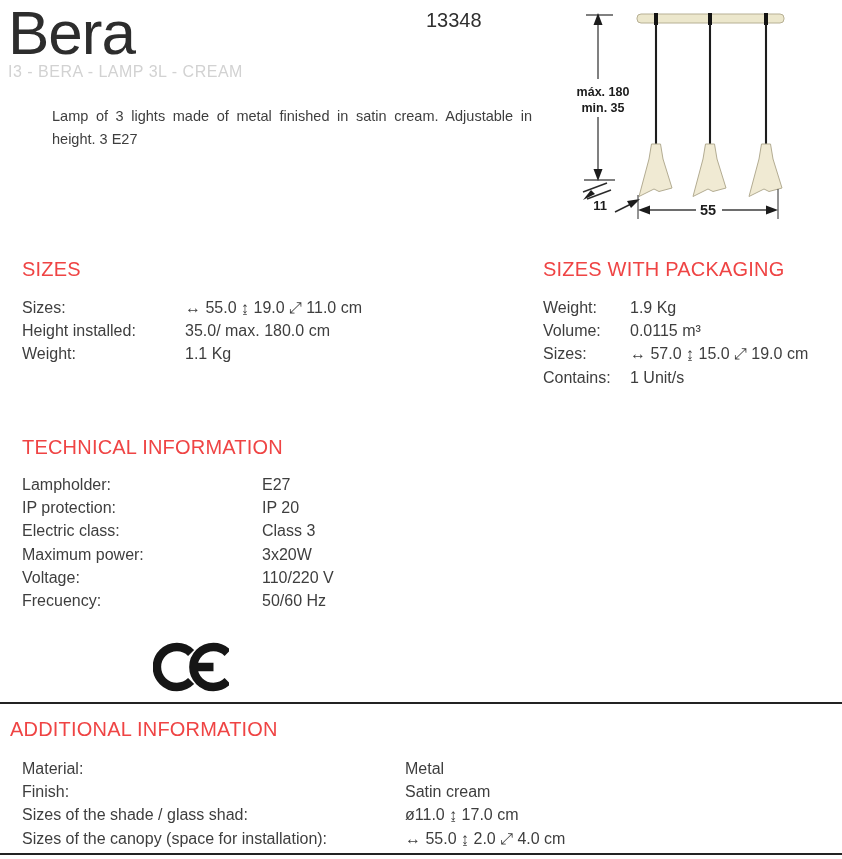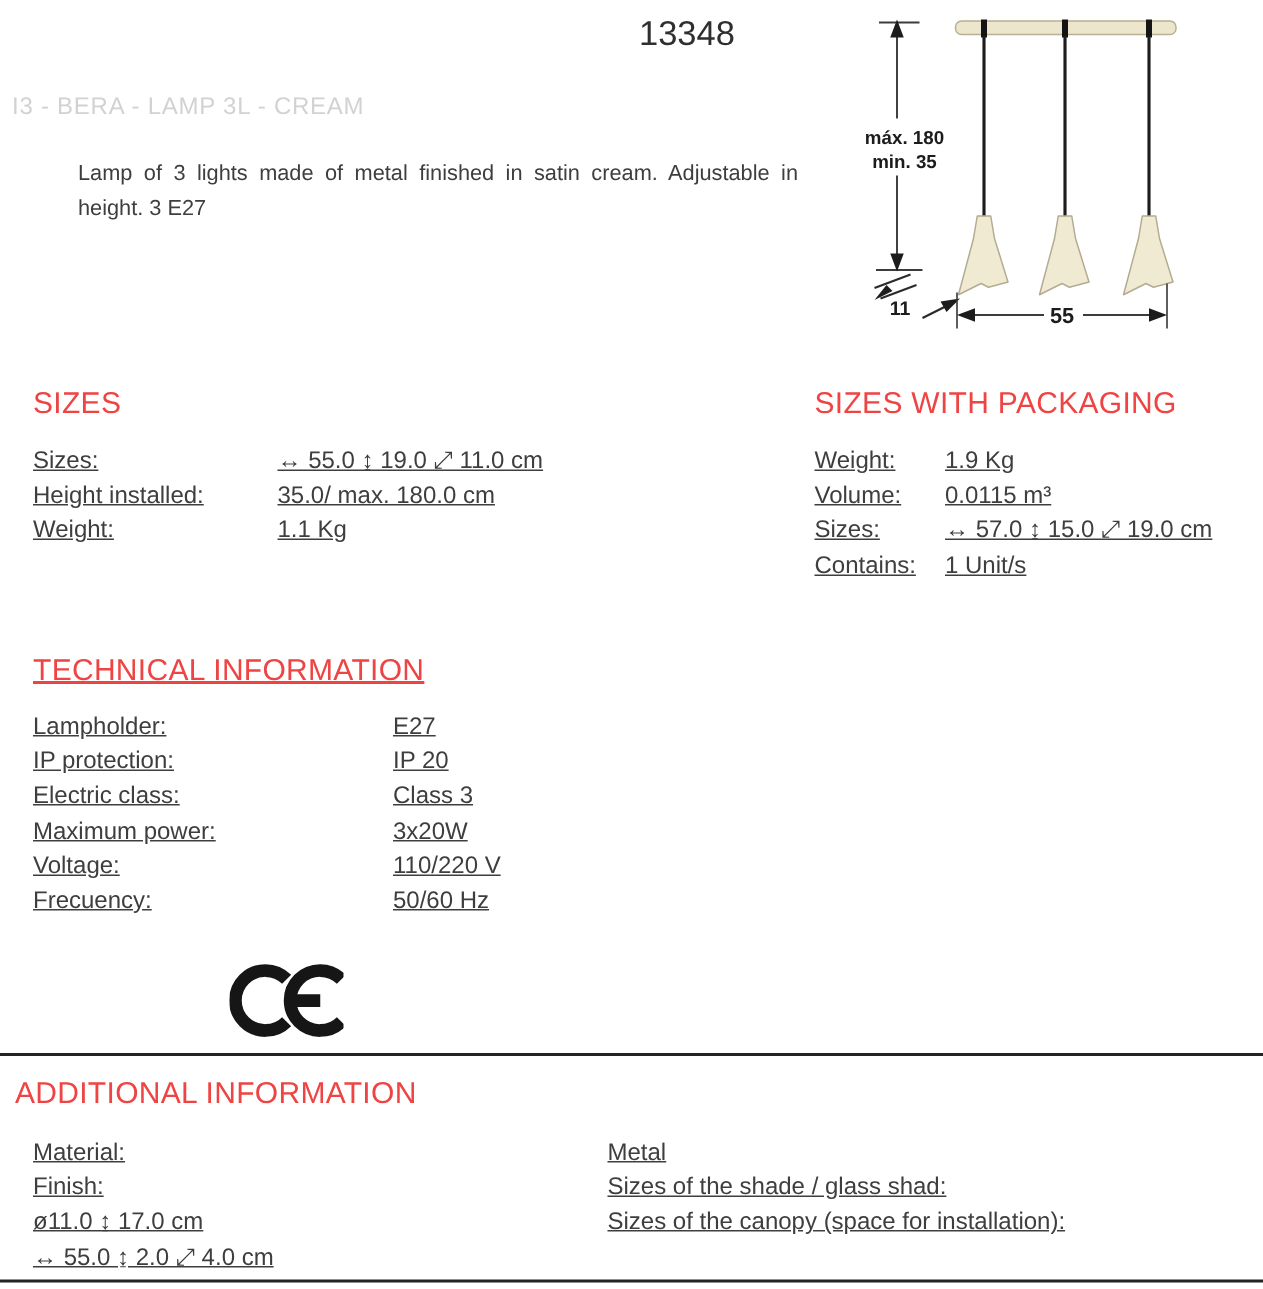--- a/index.html
+++ b/index.html
@@ -2,56 +2,57 @@
 <html><head>
 <meta charset="utf-8">
 <style>
   * { margin:0; padding:0; box-sizing:border-box; }
   html,body { background:#ffffff; }
   body { font-family:"Liberation Sans","DejaVu Sans",sans-serif; color:#3d3d3d; }
   #page { position:relative; width:842px; height:859px; background:#ffffff; overflow:hidden; }
 
   .title { position:absolute; left:8px; top:2px; font-size:62px; line-height:1.0;
            color:#2d2d2d; letter-spacing:-1px; font-weight:400; }
-  .product-code { position:absolute; left:426px; top:9px; font-size:23px; color:#2f2f2f; }
+  .product-code { position:absolute; left:426px; top:9px; font-size:20px; color:#2f2f2f; }
   .subtitle { position:absolute; left:8px; top:63px; font-size:16px; color:#d2d2d2;
               letter-spacing:0.5px; font-weight:400; }
   .description { position:absolute; left:8px; top:105px; width:480px; font-size:14.5px;
                  line-height:23px; color:#3e3e3e; text-align:justify;margin-left:44px; }
 
   .section-heading { position:absolute; font-size:20px; color:#ef4444; font-weight:400;
                      letter-spacing:0.2px; white-space:nowrap; }
-  .rows { position:absolute; display:grid; font-size:16px; line-height:23.2px; color:#3e3e3e;text-decoration:underline; }
+  .rows { position:absolute; display:grid; font-size:16px; line-height:23.2px; color:#3e3e3e; }
   .rows .lbl { white-space:nowrap; }
   .rows .val { white-space:nowrap; }
 
   .rows.sizes   { left:22px; top:296px; grid-template-columns:163px auto; }
   .rows.swp     { left:543px; top:296px; grid-template-columns:87px auto; }
   .rows.tech    { left:22px; top:473px; grid-template-columns:240px auto; }
   .rows.addl    { left:22px; top:757px; grid-template-columns:383px auto; }
 
   #heading-sizes { left:22px; top:258px; }
   #heading-swp   { left:543px; top:258px; }
-  #heading-tech  { left:22px; top:436px;text-decoration:underline; }
+  #heading-tech  { left:22px; top:436px; }
   #heading-addl  { left:10px; top:718px; }
 
   .rule { position:absolute; left:0; width:842px; height:2px; background:#232323; }
   #rule-top { top:702px; }
   #rule-bottom { top:853px; }
 
   #lamp-drawing { position:absolute; left:575px; top:0px; }
   #ce-svg { position:absolute; left:153px; top:639px; }
 
   .dim-text { font-family:"Liberation Sans","DejaVu Sans",sans-serif; font-weight:700; fill:#1c1c1c; }
 </style>
 </head>
 <body>
 
 <div id="page">
 
+  <div class="title">Bera</div>
   <div class="product-code">13348</div>
   <div class="subtitle">I3 - BERA - LAMP 3L - CREAM</div>
   <div class="description">Lamp of 3 lights made of metal finished in satin cream. Adjustable in height. 3 E27</div>
 
   <svg id="lamp-drawing" width="267" height="235" viewBox="0 0 267 235" xmlns="http://www.w3.org/2000/svg">
 
     <rect x="62" y="14" width="147" height="9" rx="4" fill="#ece7cc" stroke="#b7b094" stroke-width="1"></rect>
 
     <rect x="79" y="13" width="4" height="12" fill="#141414"></rect>
     <rect x="133" y="13" width="4" height="12" fill="#141414"></rect>
@@ -134,20 +135,21 @@
     <line x1="44" y1="28" x2="60.5" y2="28" stroke="#161616" stroke-width="8.5"></line>
   </svg>
 
   <div class="rule" id="rule-top"></div>
 
   <div class="section-heading" id="heading-addl">ADDITIONAL INFORMATION</div>
   <div class="rows addl">
     <div class="lbl">Material:</div>
     <div class="val">Metal</div>
     <div class="lbl">Finish:</div>
+    <div class="val">Satin cream</div>
     <div class="lbl">Sizes of the shade / glass shad:</div>
     <div class="val">ø11.0 ↨ 17.0 cm</div>
     <div class="lbl">Sizes of the canopy (space for installation):</div>
     <div class="val">↔ 55.0 ↨ 2.0 ⤢ 4.0 cm</div>
   </div>
 
   <div class="rule" id="rule-bottom"></div>
 
 </div>
 

